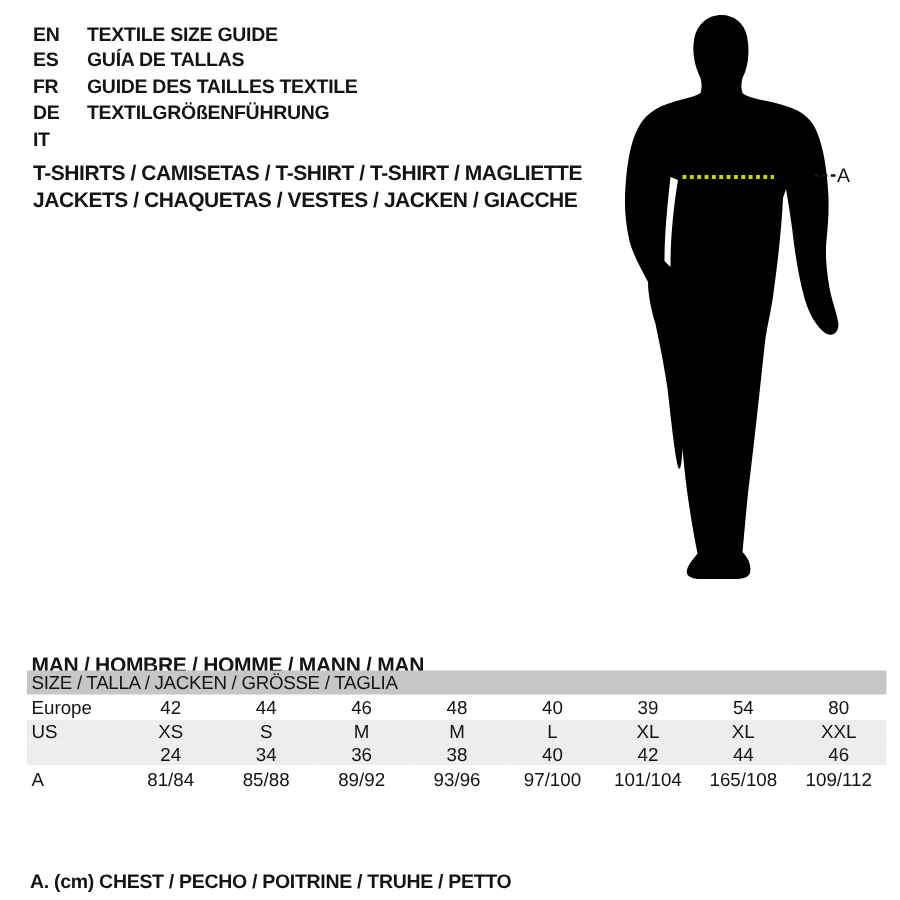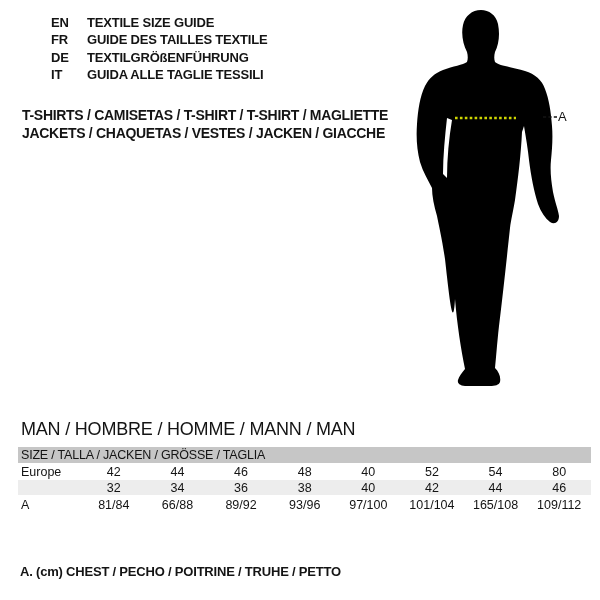--- a/index.html
+++ b/index.html
@@ -16,72 +16,75 @@
     background:var(--page-bg);
     font-family:"Liberation Sans", sans-serif;
     color:var(--ink);
     position:relative;
     overflow:hidden;
   }
   .abs{position:absolute;}
 
   
   .lang-block{left:22px;top:14px;}
-  .lang-row{display:flex;line-height:17.4px;font-size:13px;font-weight:bold;letter-spacing:-0.2px;margin-left:29px;}
+  .lang-row{display:flex;line-height:17.4px;font-size:13px;font-weight:bold;letter-spacing:-0.2px;}
   .lang-code{width:36px;flex:0 0 36px;}
 
   
   .categories{left:22px;top:107px;font-size:14px;font-weight:bold;line-height:17.5px;letter-spacing:-0.3px;}
 
   
   .figure-wrap{left:395px;top:4px;width:180px;height:386px;}
   .measure-label{left:558px;top:109px;font-size:13px;font-weight:400;}
 
   
-  .section-title{left:21px;top:419px;font-size:18px;font-weight:normal;letter-spacing:-0.2px;}
+  .section-title{left:21px;top:435px;font-size:14px;font-weight:bold;letter-spacing:-0.2px;}
 
   
   .size-table-wrap{left:18px;top:447px;width:573px;}
   .size-table-header{
     height:16px;line-height:16px;background:var(--header-bg);
     font-size:12.5px;padding-left:3px;letter-spacing:-0.2px;
   }
   table.size-table{
     width:573px;table-layout:fixed;border-collapse:collapse;
     font-size:12.5px;
   }
   table.size-table td{padding:0;vertical-align:middle;text-align:center;margin-top:34px;}
   table.size-table td.row-label{text-align:left;padding-left:3px;}
   tr.r-europe{height:17px;}
   tr.r-us1{height:15px;background:var(--alt-row-bg);}
   tr.r-us2{height:15px;background:var(--alt-row-bg);}
   tr.r-a{height:19px;}
 
   
-  .footnote{left:20px;top:564px;font-size:13px;font-weight:bold;letter-spacing:-0.2px;}
+  .footnote{left:20px;top:580px;font-size:13px;font-weight:bold;letter-spacing:-0.2px;}
 </style>
 </head>
 <body>
 
 <div class="abs lang-block">
   <div class="lang-row">
     <span class="lang-code">EN</span>
     <span>TEXTILE SIZE GUIDE</span>
   </div>
   <div class="lang-row">
+    <span class="lang-code">ES</span>
+    <span>GUÍA DE TALLAS</span>
+  </div>
+  <div class="lang-row">
     <span class="lang-code">FR</span>
     <span>GUIDE DES TAILLES TEXTILE</span>
   </div>
   <div class="lang-row">
     <span class="lang-code">DE</span>
     <span>TEXTILGRÖßENFÜHRUNG</span>
   </div>
   <div class="lang-row">
     <span class="lang-code">IT</span>
-    <span>GUIDA ALLE TAGLIE TESSILI</span>
   </div>
 </div>
 
 <div class="abs categories">
   <div>T-SHIRTS / CAMISETAS / T-SHIRT / T-SHIRT / MAGLIETTE</div>
   <div>JACKETS / CHAQUETAS / VESTES / JACKEN / GIACCHE</div>
 </div>
 
 <div class="abs figure-wrap">
   <svg width="180" height="386" viewBox="0 0 180 386" xmlns="http://www.w3.org/2000/svg">
@@ -147,39 +150,50 @@
         <col>
     </colgroup>
     <tbody>
       <tr class="r-europe">
         <td class="row-label">Europe</td>
         <td>42</td>
         <td>44</td>
         <td>46</td>
         <td>48</td>
         <td>40</td>
-        <td>52</td>
+        <td>39</td>
         <td>54</td>
         <td>80</td>
       </tr>
+      <tr class="r-us1">
+        <td class="row-label">US</td>
+        <td>XS</td>
+        <td>S</td>
+        <td>M</td>
+        <td>M</td>
+        <td>L</td>
+        <td>XL</td>
+        <td>XL</td>
+        <td>XXL</td>
+      </tr>
       <tr class="r-us2">
         <td class="row-label"></td>
-        <td>32</td>
+        <td>24</td>
         <td>34</td>
         <td>36</td>
         <td>38</td>
         <td>40</td>
         <td>42</td>
         <td>44</td>
         <td>46</td>
       </tr>
       <tr class="r-a">
         <td class="row-label">A</td>
         <td>81/84</td>
-        <td>66/88</td>
+        <td>85/88</td>
         <td>89/92</td>
         <td>93/96</td>
         <td>97/100</td>
         <td>101/104</td>
         <td>165/108</td>
         <td>109/112</td>
       </tr>
     </tbody>
   </table>
 </div>

